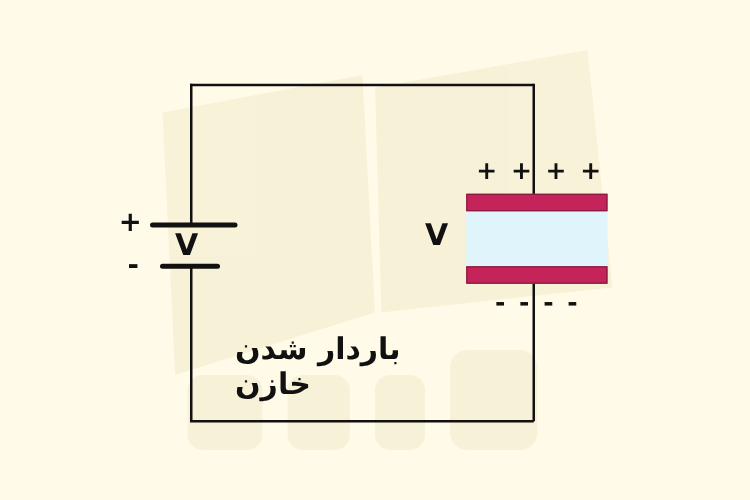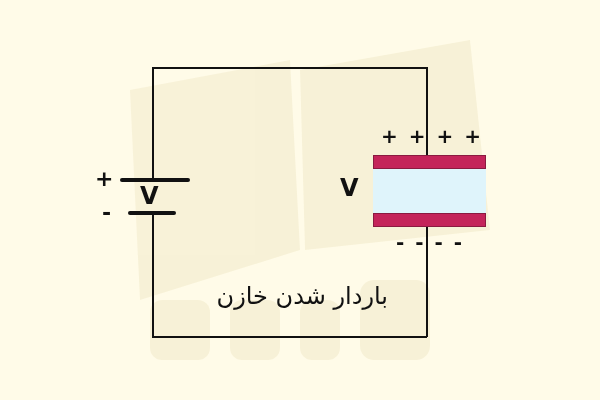--- a/index.html
+++ b/index.html
@@ -37,13 +37,13 @@
 <div class="lbl" style="left:102px;top:200px;font-size:22px;">-</div>
 <div class="lbl" style="left:140px;top:182px;font-size:24px;">V</div>
 
 <div class="diel" style="left:373px;top:168px;width:113px;height:46px;"></div>
 <div class="plate" style="left:373px;top:155px;width:113px;height:14px;"></div>
 <div class="plate" style="left:373px;top:213px;width:113px;height:14px;"></div>
 <div class="lbl" style="left:340px;top:174px;font-size:24px;">V</div>
 <div class="lbl" style="left:381px;top:124px;font-size:20px;letter-spacing:2px;">+ + + +</div>
 <div class="lbl" style="left:396px;top:230px;font-size:20px;letter-spacing:2px;">- - - -</div>
 
-<div class="lbl" dir="rtl" style="left:188px;top:282px;width:200px;text-align:right;font-size:24px;font-weight:normal;">باردار شدن خازن</div>
+<div class="lbl" dir="rtl" style="left:188px;top:265px;width:200px;text-align:left;font-size:24px;font-weight:bold;">باردار شدن خازن</div>
 
 </body></html>

